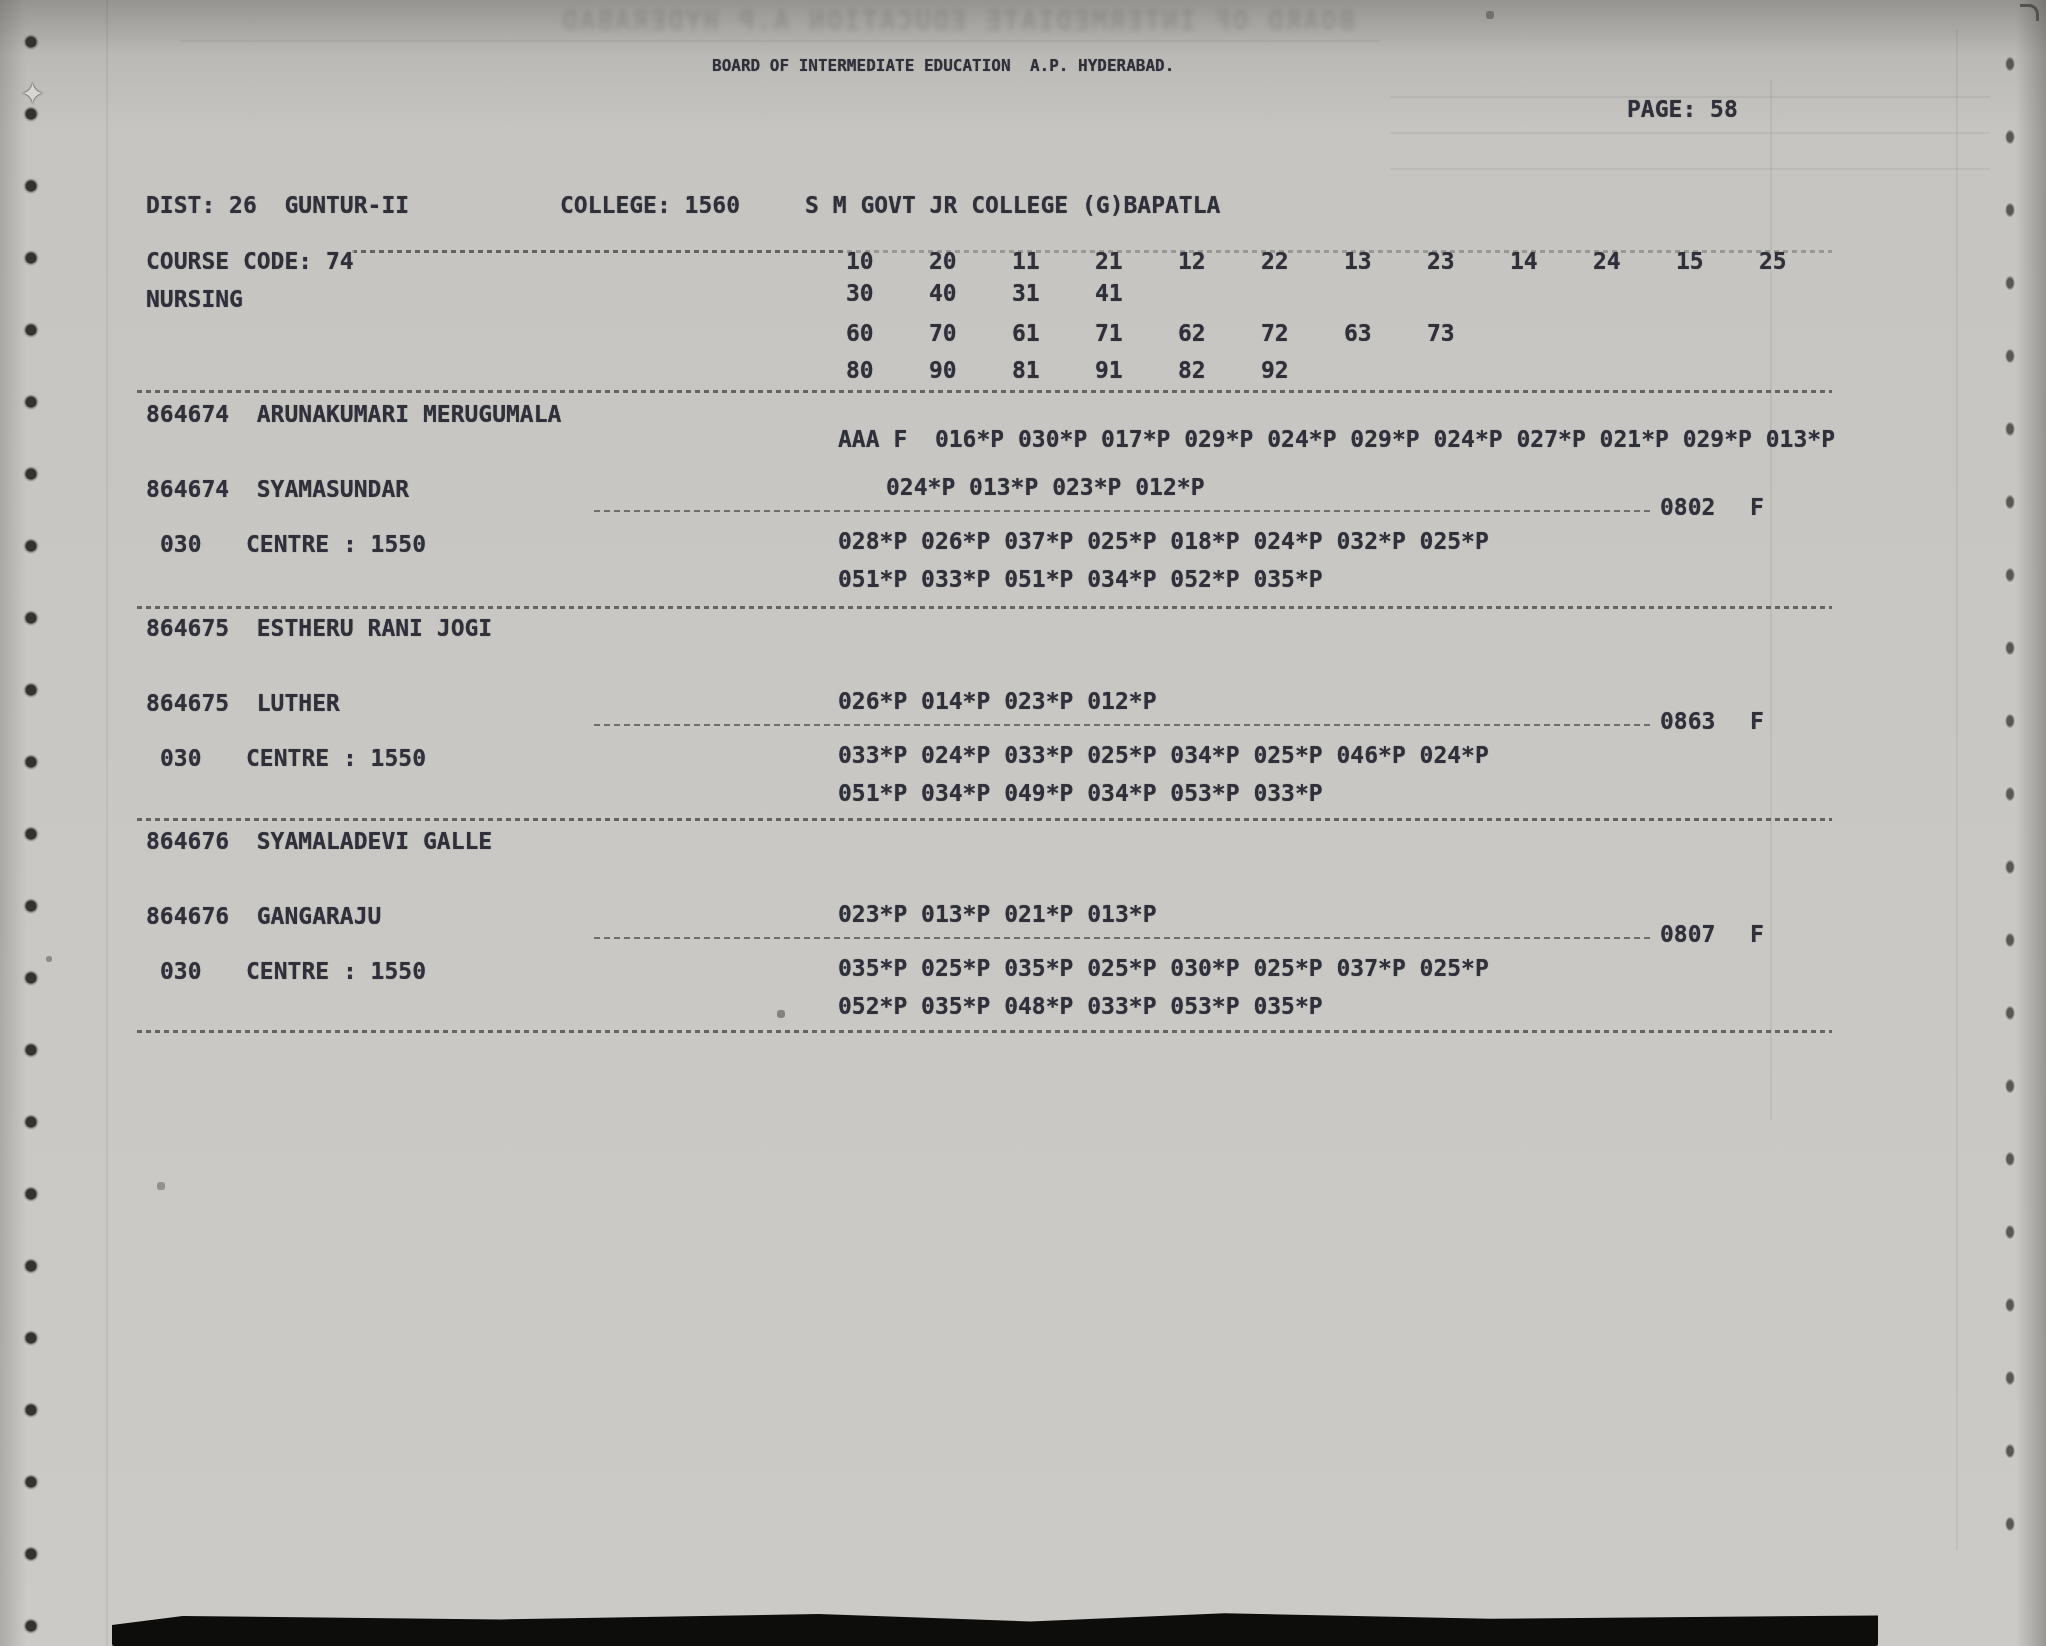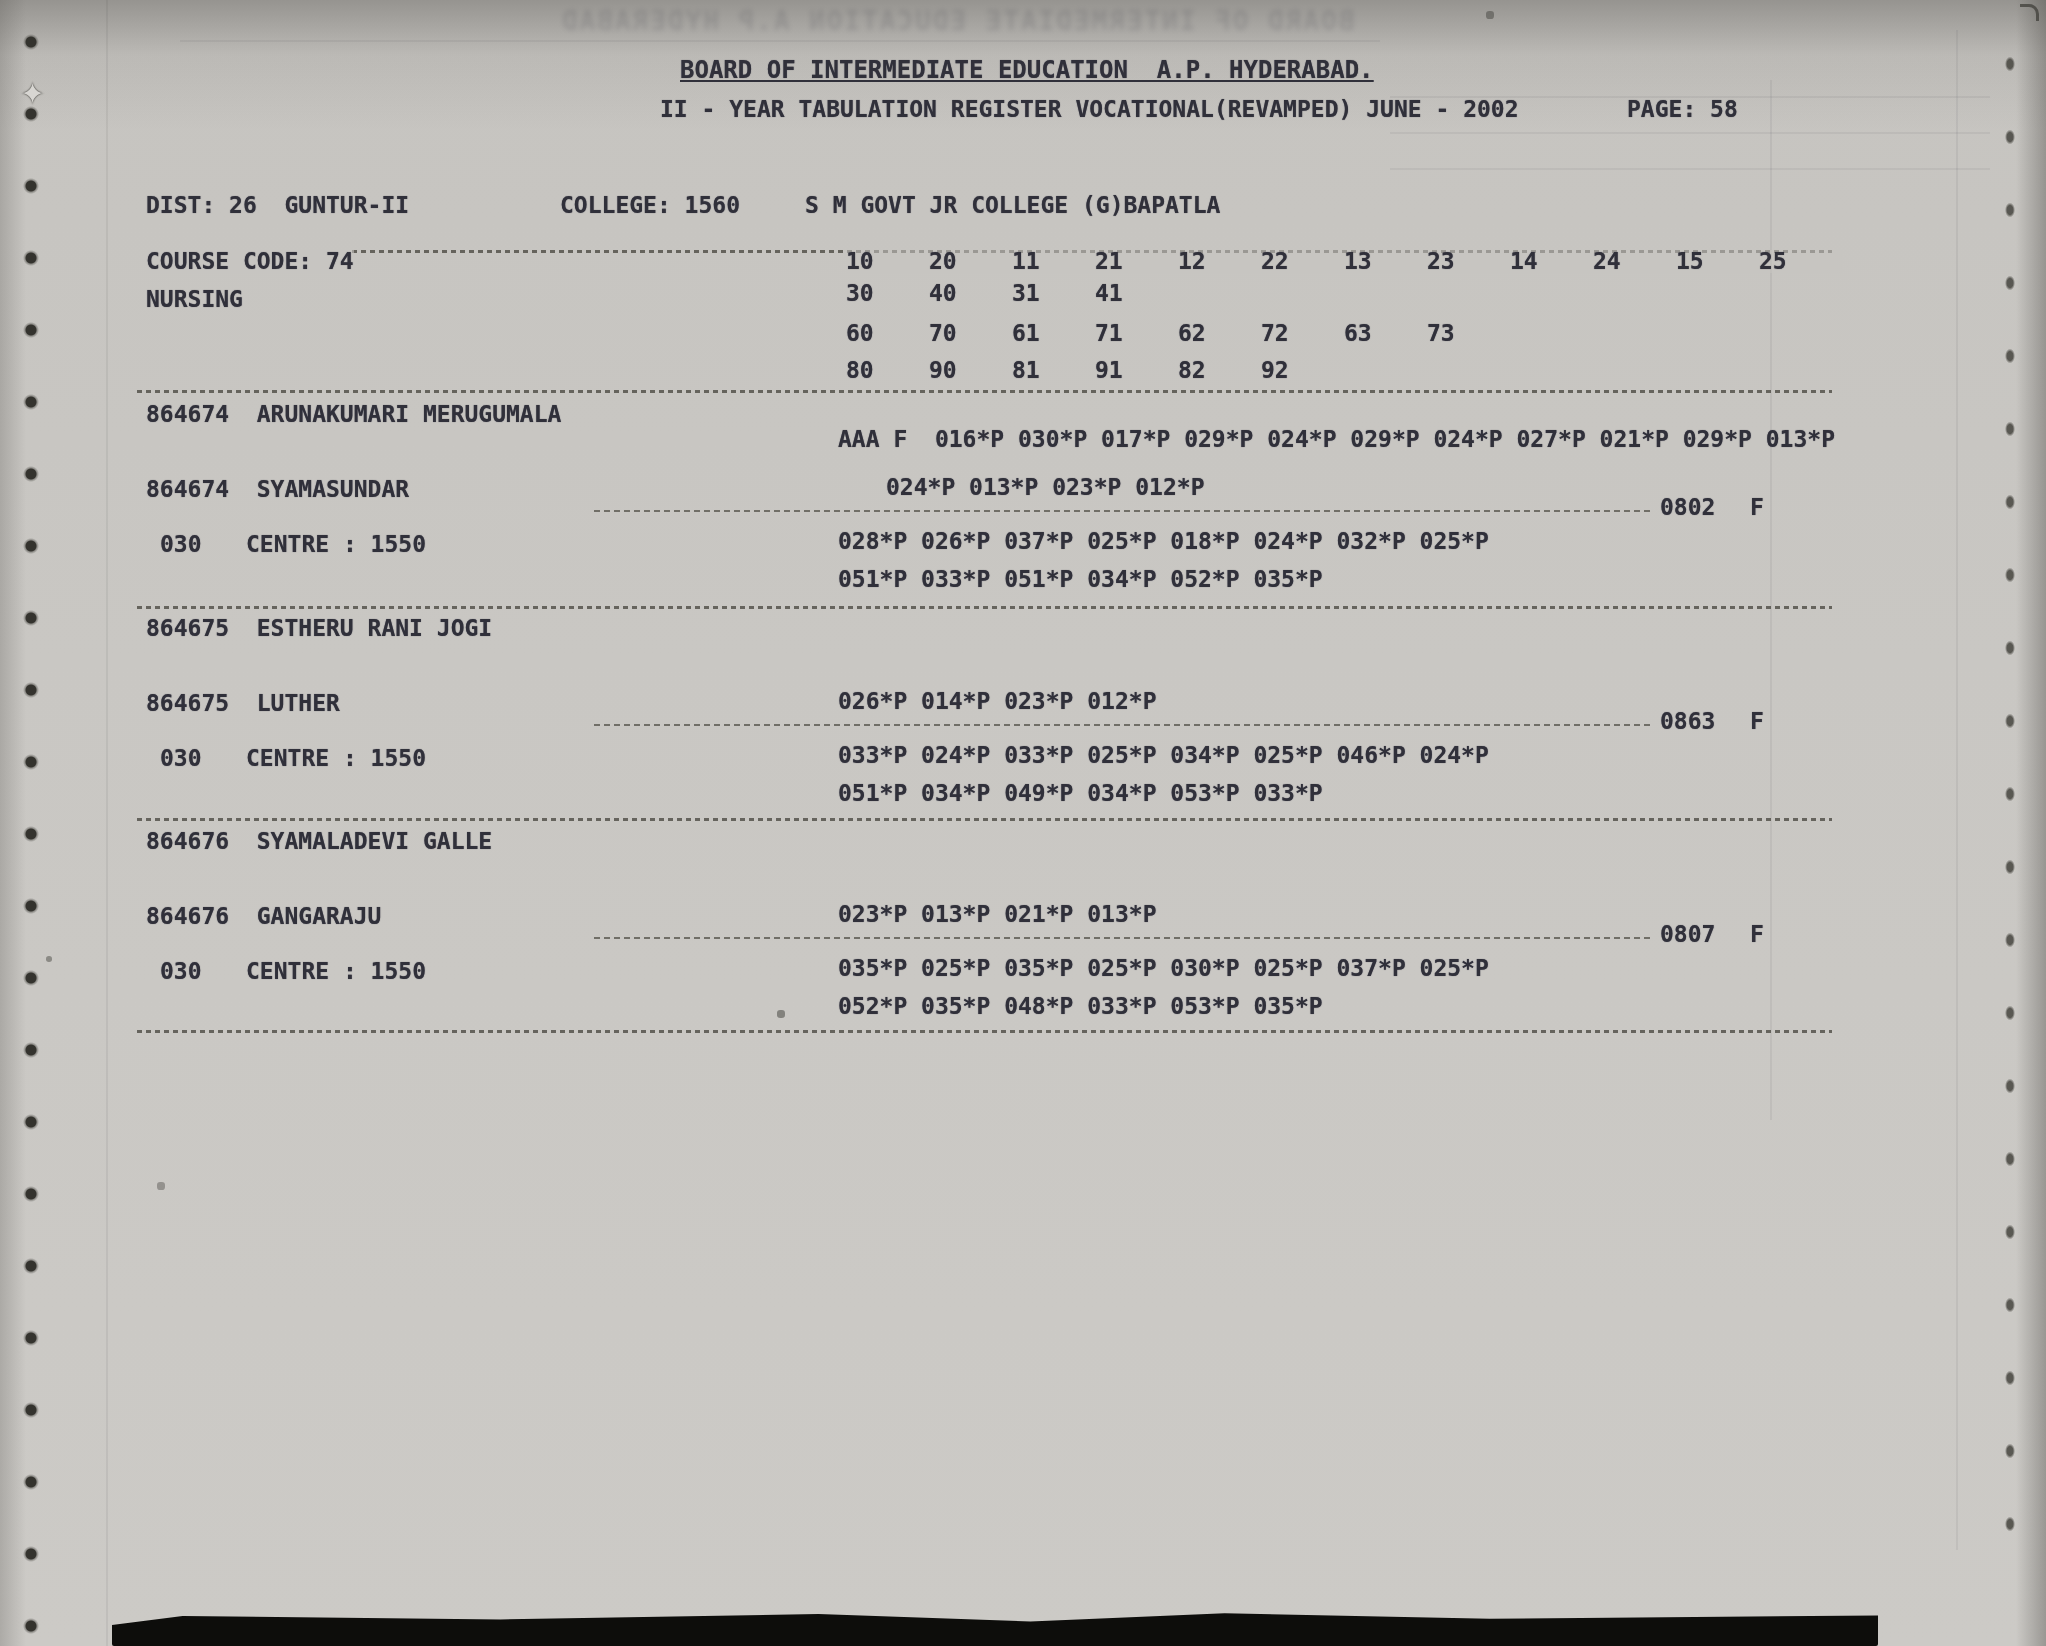--- a/index.html
+++ b/index.html
@@ -78,22 +78,21 @@
   <div class="ghost-hline" style="left:1390px; top:168px; width:600px;"></div>
   <div class="ghost-hline" style="left:180px;  top:40px;  width:1200px;"></div>
   <div class="crease"></div>
   <div class="holes"></div>
   <div class="edge-marks"></div>
   <div class="star-hole">✦</div>
   <div class="specks"></div>
   <div class="corner-curl"></div>
   <div class="bottom-bar"></div>
 
-  <div class="line" style="top:58px; left:680px; font-size:24px;text-decoration:underline;">BOARD OF INTERMEDIATE EDUCATION  A.P. HYDERABAD.</div>
-  <div class="line" style="top:98px; left:660px;">II - YEAR TABULATION REGISTER VOCATIONAL(REVAMPED) JUNE - 2002</div>
+  <div class="line" style="top:58px; left:712px; font-size:16px;">BOARD OF INTERMEDIATE EDUCATION  A.P. HYDERABAD.</div>
   <div class="line" style="top:98px; left:1627px;">PAGE: 58</div>
 
   <div class="line" style="top:194px; left:146px;">DIST: 26  GUNTUR-II</div>
   <div class="line" style="top:194px; left:560px;">COLLEGE: 1560</div>
   <div class="line" style="top:194px; left:805px;">S M GOVT JR COLLEGE (G)BAPATLA</div>
 
   <div class="rule" style="top:250px; left:352px; width:1480px;"></div>
   <div class="line" style="top:250px; left:146px; background:rgba(199,197,193,.6);">COURSE CODE: 74</div>
   <div class="line" style="top:288px; left:146px;">NURSING</div>
 

